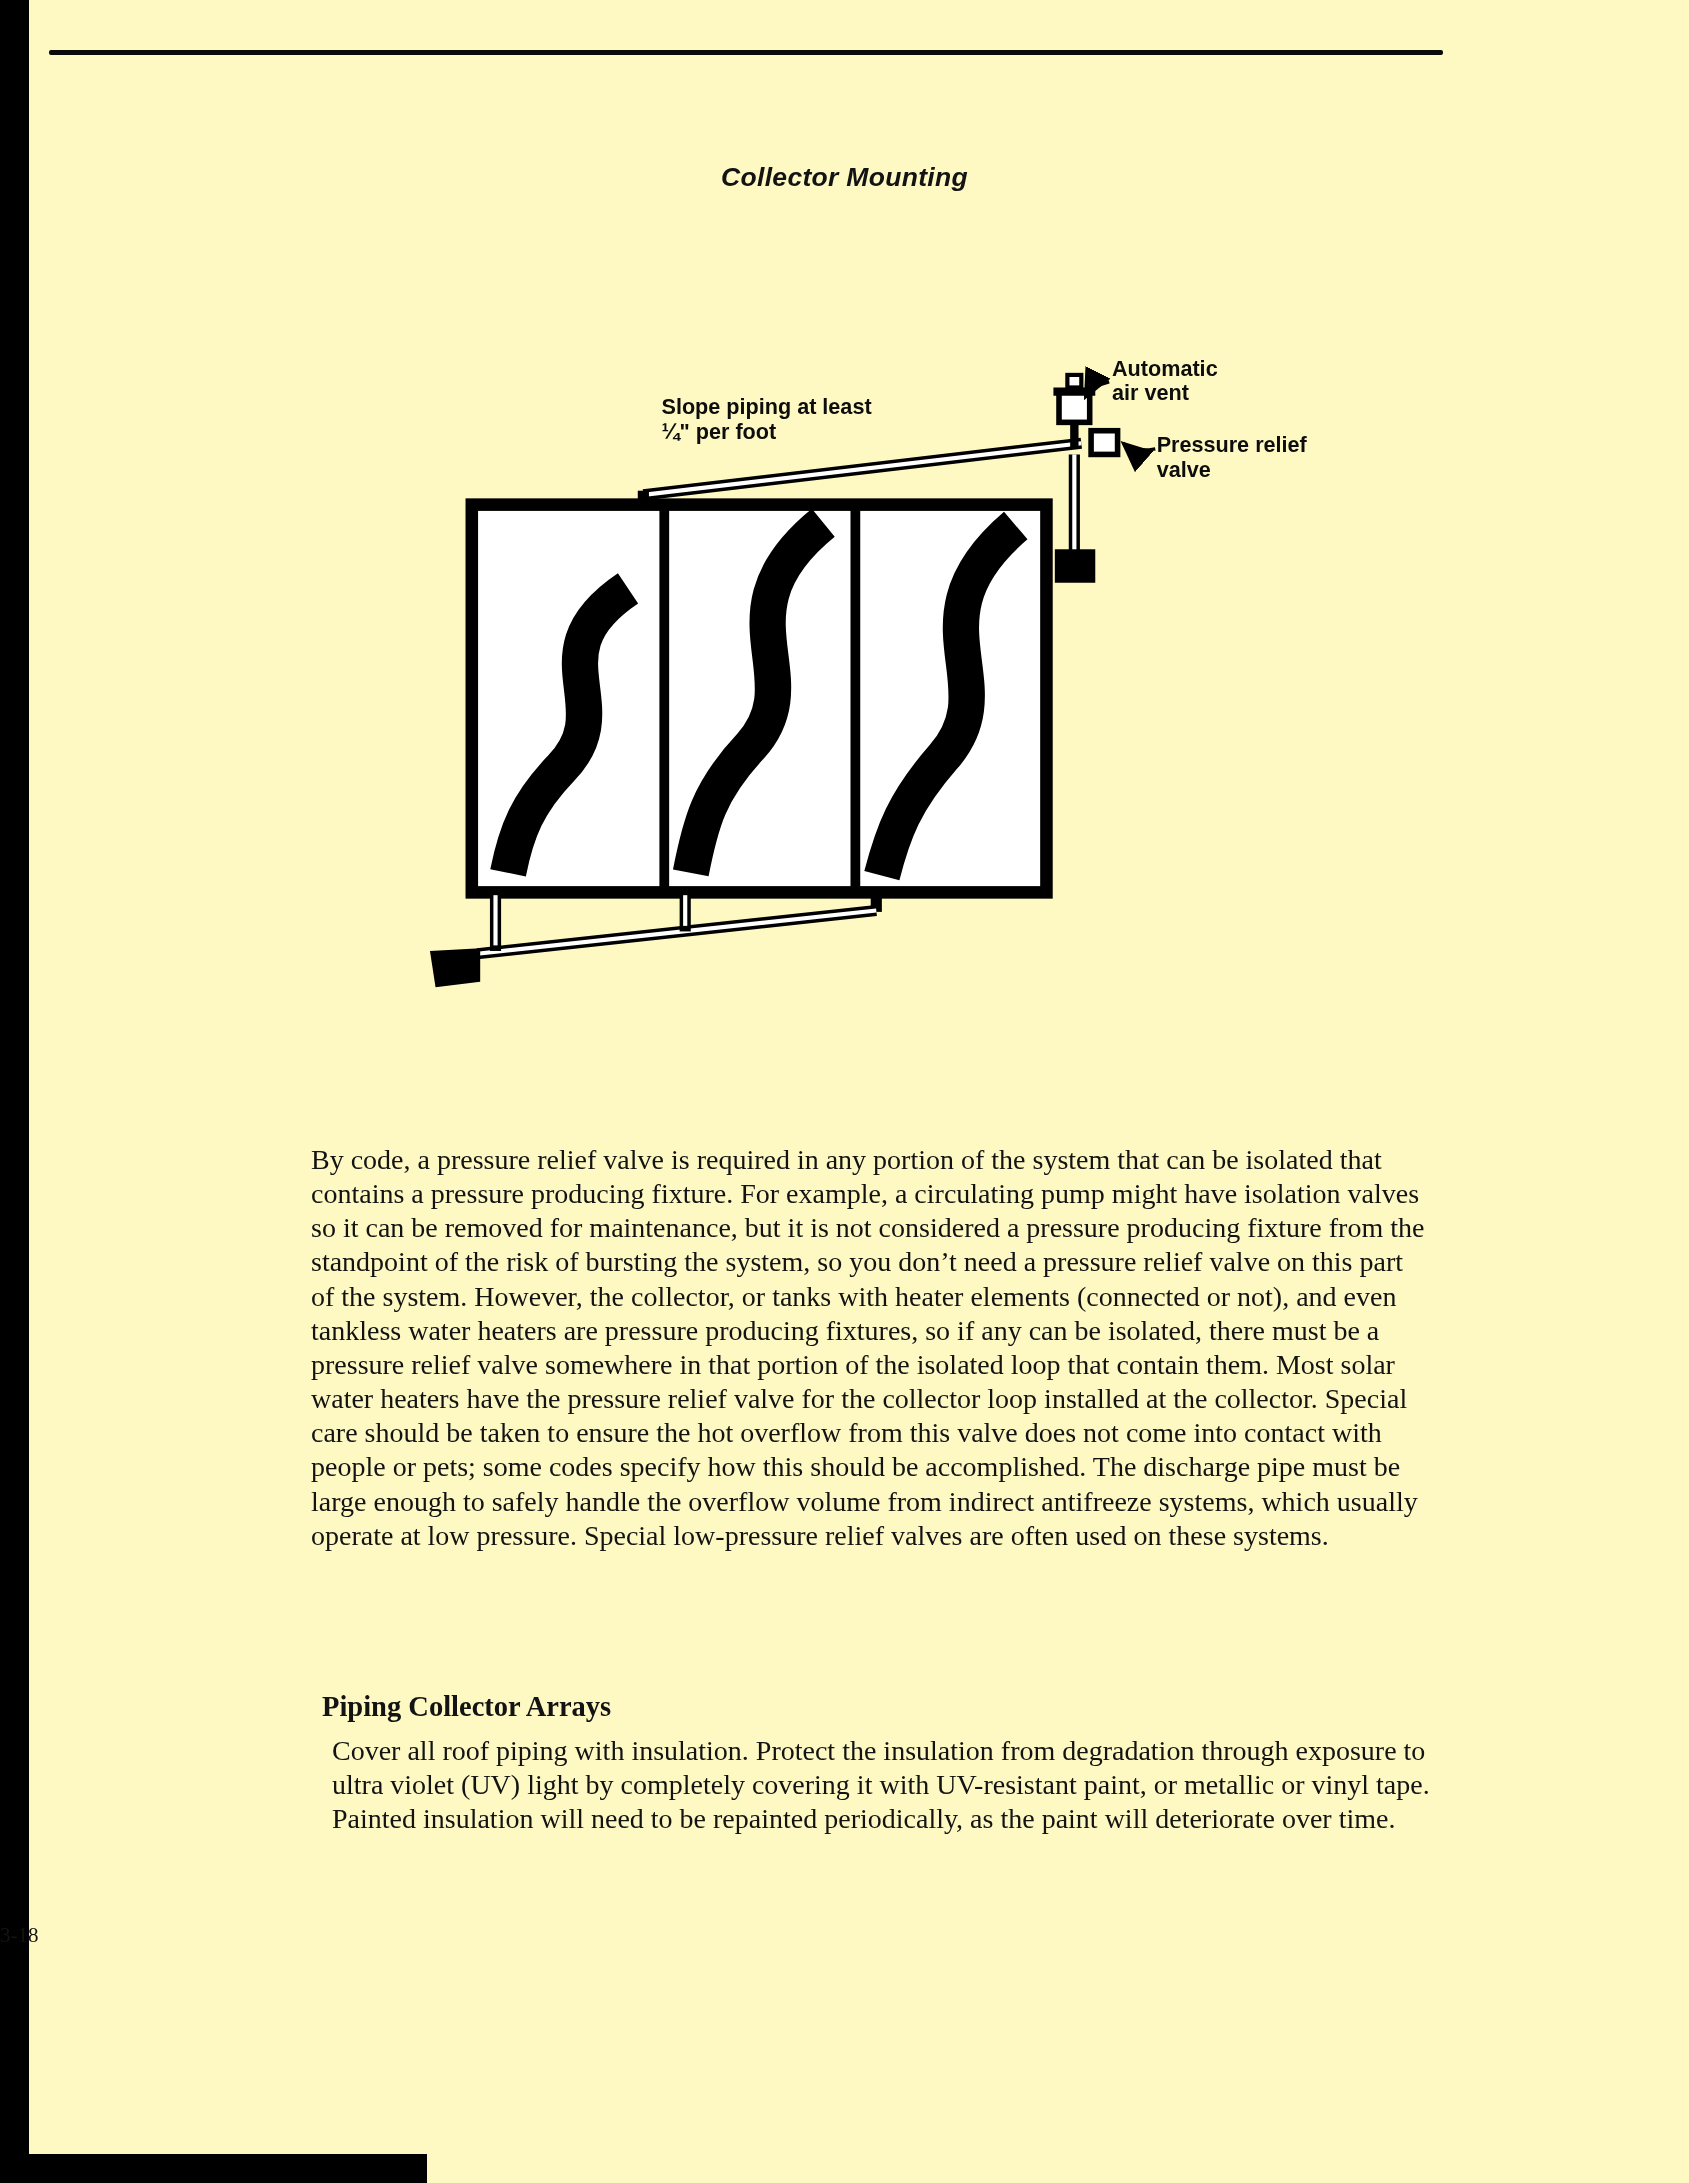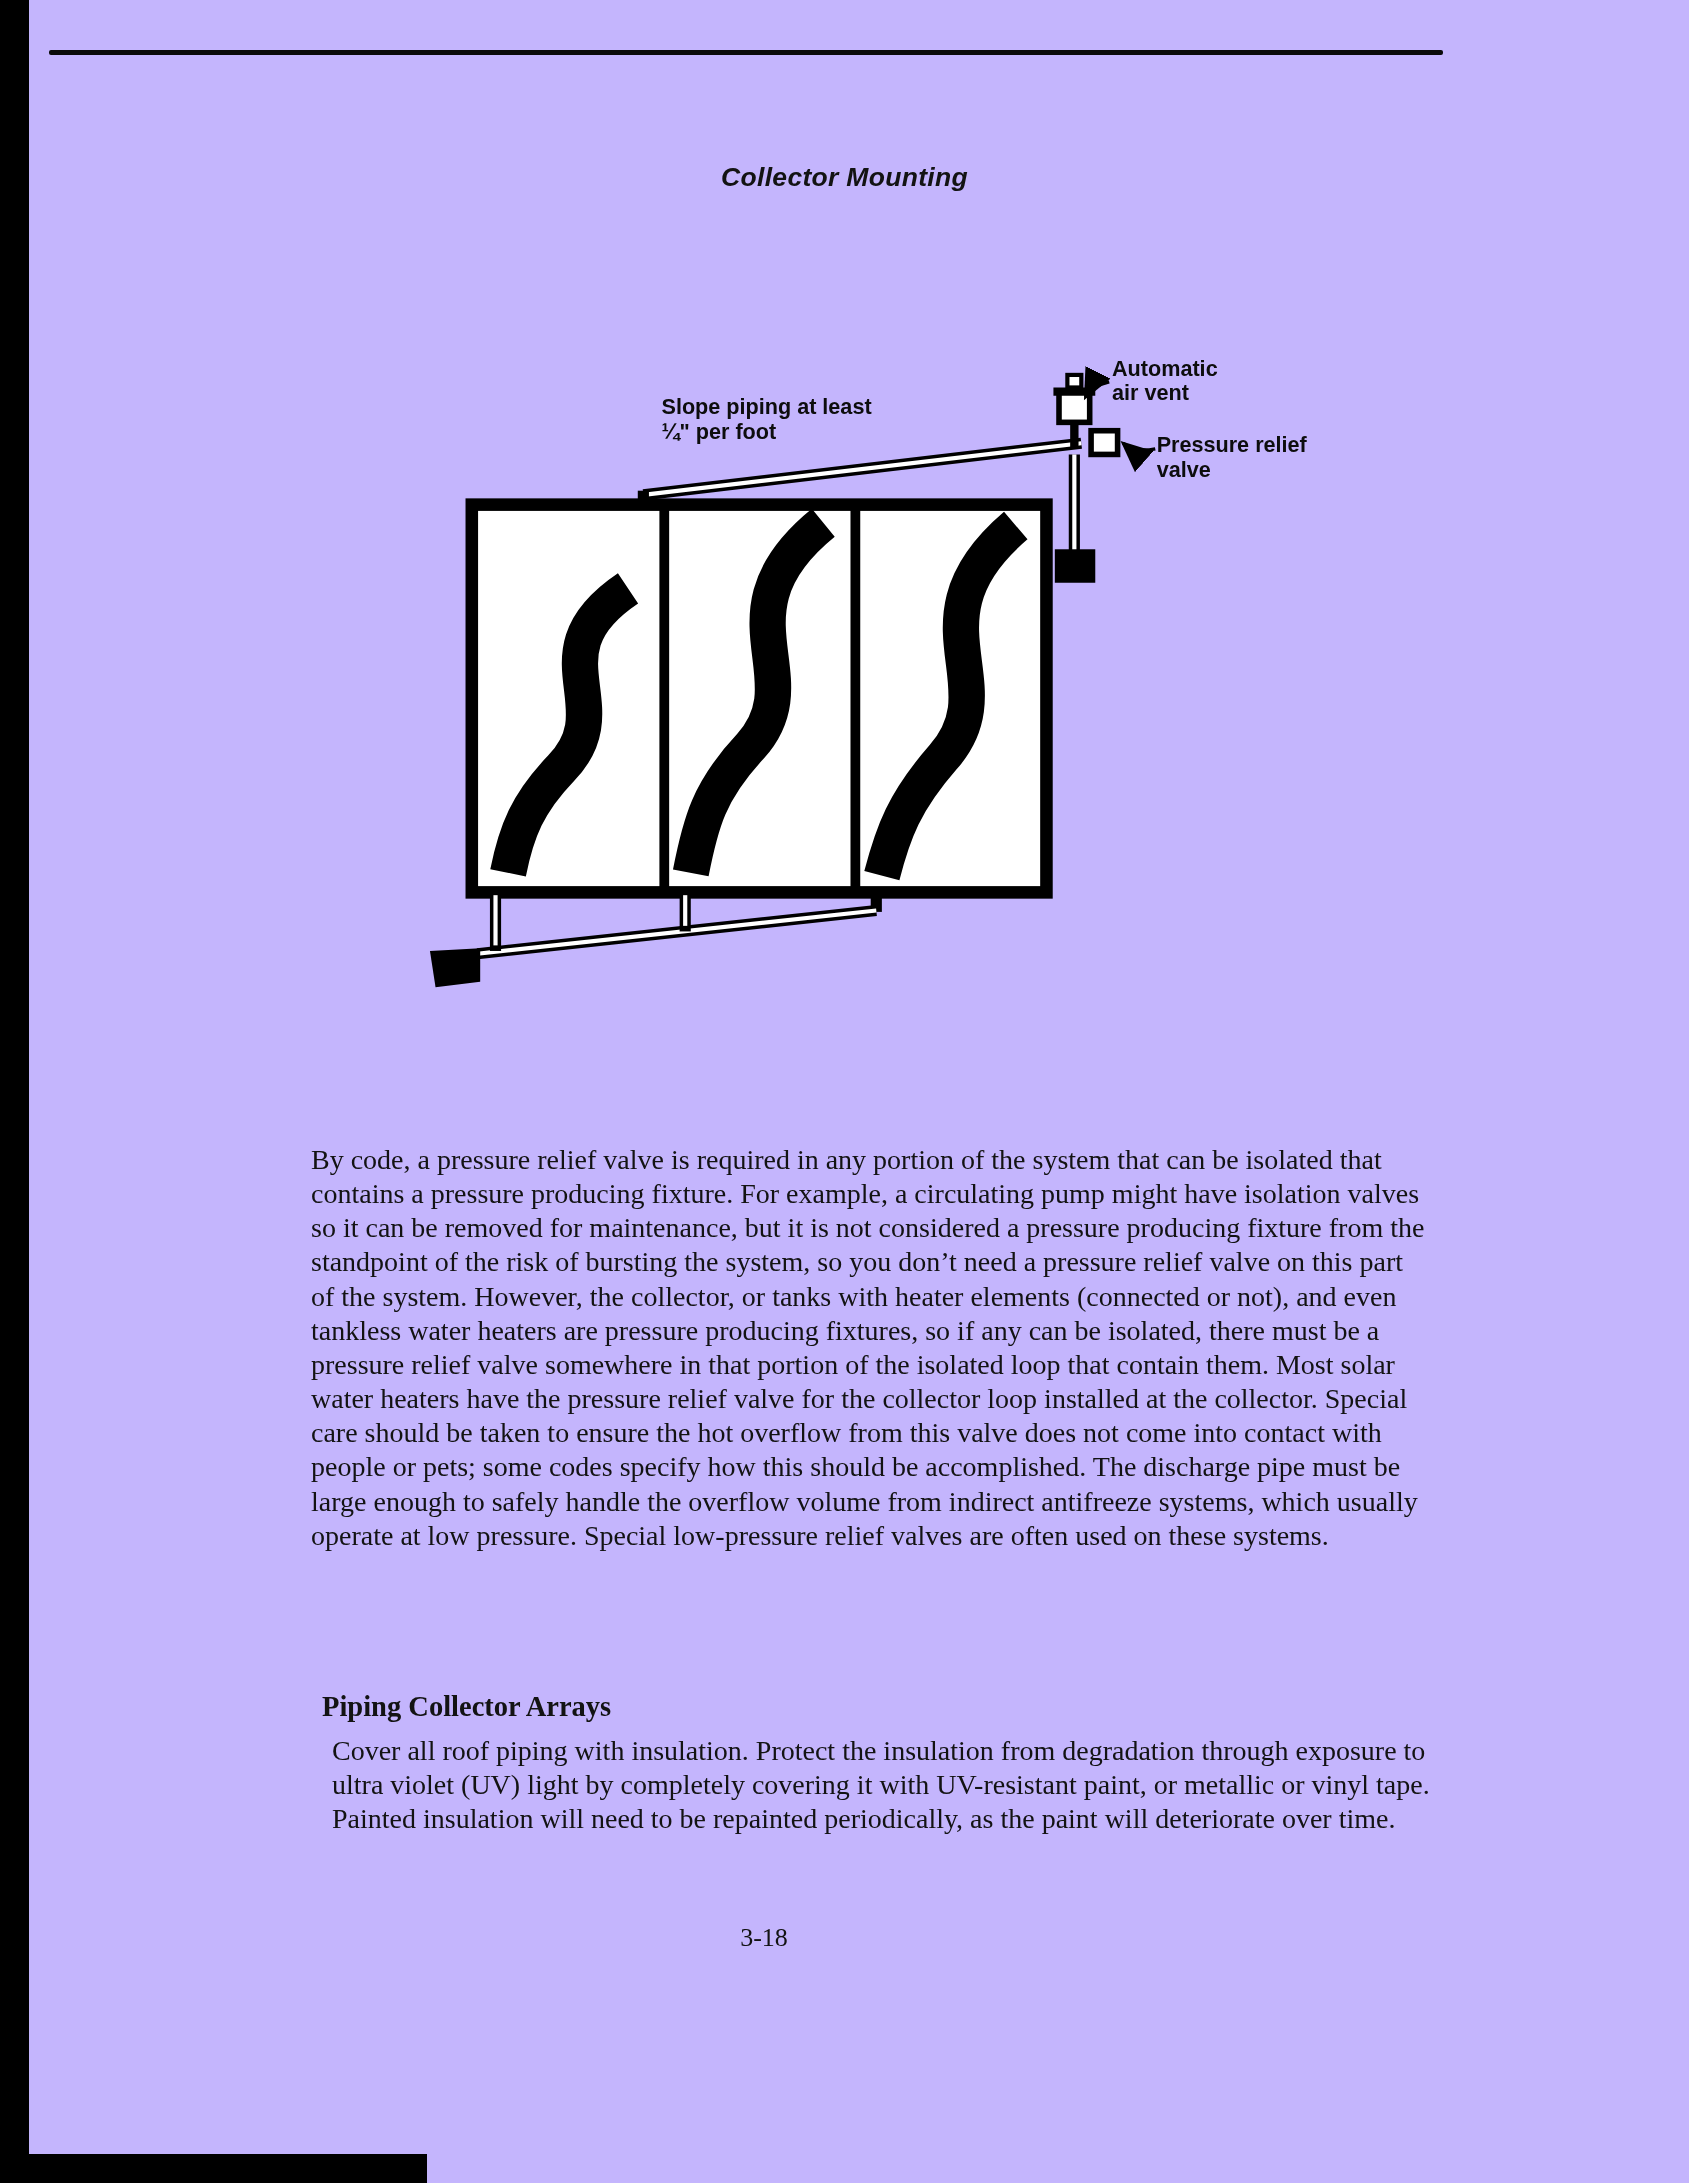--- a/index.html
+++ b/index.html
@@ -1,19 +1,19 @@
 <!DOCTYPE html>
 <html style="font-size:10.6px"><head>
 <meta charset="utf-8">
 <style>
   html,body{margin:0;padding:0;background:#e8e8e6;}
   .page{
     position:relative;
     width:1689px;height:2183px;
-    background:#c4b5fd;
+    background:#fef9c3;
     font-family:"Liberation Serif",serif;
     color:#131313;
     overflow:hidden;
   }
   .scan-bar-left{position:absolute;left:0;top:0;width:29px;height:2183px;background:#000;}
   .scan-bar-bottom{position:absolute;left:0;top:2154px;width:427px;height:29px;background:#000;}
   .top-rule{position:absolute;left:49px;top:50px;width:1394px;height:5.3px;background:#0a0a0a;border-radius:2px;}
   .running-header{
     position:absolute;left:0;top:162px;width:1689px;
     text-align:center;
@@ -42,21 +42,21 @@
   .section-heading{
     position:absolute;left:322px;top:1647px;width:1060px;
     font-weight:bold;font-size:28.5px;margin-top:44px;
   }
   .section-par{
     position:absolute;left:311px;top:1706px;width:1108px;
     font-size:28px;line-height:1.22;margin-left:21px;
   }
   .page-number{
     position:absolute;left:0;top:1923px;width:1528px;
-    text-align:center;font-size:26px;
+    font-size:21px;
   }
 </style>
 </head>
 <body>
 
 <div class="page">
 
   <div class="scan-bar-left"></div>
   <div class="scan-bar-bottom"></div>
   <div class="top-rule"></div>

